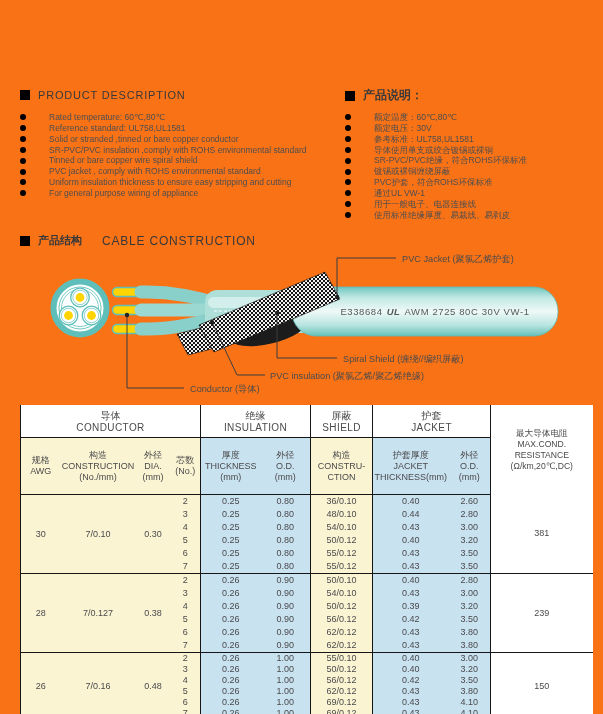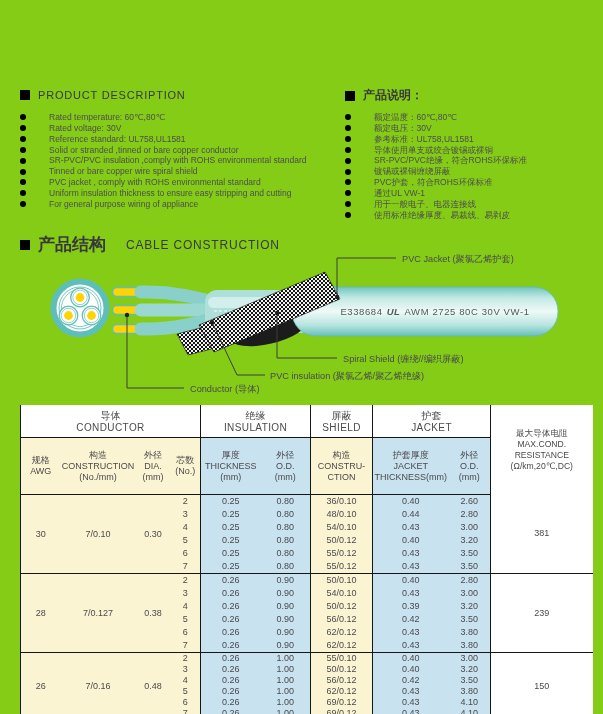--- a/index.html
+++ b/index.html
@@ -1,26 +1,26 @@
 <!DOCTYPE html>
 <html><head>
 <meta charset="utf-8">
 <style>
   html,body{margin:0;padding:0;background:#fff;}
   .page{
-    position:relative;width:603px;height:714px;background:#84cc16;overflow:hidden;
+    position:relative;width:603px;height:714px;background:#f97316;overflow:hidden;
     font-family:"Liberation Sans","DejaVu Sans",sans-serif;color:#4a4a4c;
   }
   
   .sec-head{position:absolute;display:flex;align-items:center;gap:8px;color:#38383a;white-space:nowrap;}
   .sq{width:10px;height:10px;background:#000;flex:0 0 auto;}
   #h-desc-en{left:20px;top:89px;font-size:11px;letter-spacing:.8px;}
   #h-desc-zh{left:345px;top:87px;font-size:12px;font-weight:bold;}
   #h-construction{left:20px;top:233px;}
-  #h-construction .zh{font-size:17px;font-weight:bold;}
+  #h-construction .zh{font-size:11px;font-weight:bold;}
   #h-construction .en{font-size:12px;letter-spacing:.8px;margin-left:12px;}
   
   .blist{position:absolute;font-size:8.5px;line-height:10.85px;color:#4d4d4f;white-space:nowrap;}
   .blist .li{display:flex;align-items:center;gap:23px;height:10.85px;}
   .blist .dot{width:6px;height:6px;border-radius:3px;background:#000;flex:0 0 auto;}
   #list-en{left:20px;top:112px;}
   #list-zh{left:345px;top:112px;text-align:center;}
   
   #diagram{position:absolute;left:0;top:245px;}
   
@@ -51,24 +51,20 @@
     <span class="sq"></span>
     <span>PRODUCT DESCRIPTION</span>
   </div>
   <div class="blist" id="list-en">
       <div class="li">
         <span class="dot"></span>
         <span>Rated temperature: 60℃,80℃</span>
       </div>
       <div class="li">
         <span class="dot"></span>
-        <span>Rated voltage: 30V</span>
-      </div>
-      <div class="li">
-        <span class="dot"></span>
         <span>Reference standard: UL758,UL1581</span>
       </div>
       <div class="li">
         <span class="dot"></span>
         <span>Solid or stranded ,tinned or bare copper conductor</span>
       </div>
       <div class="li">
         <span class="dot"></span>
         <span>SR-PVC/PVC insulation ,comply with ROHS environmental standard</span>
       </div>

